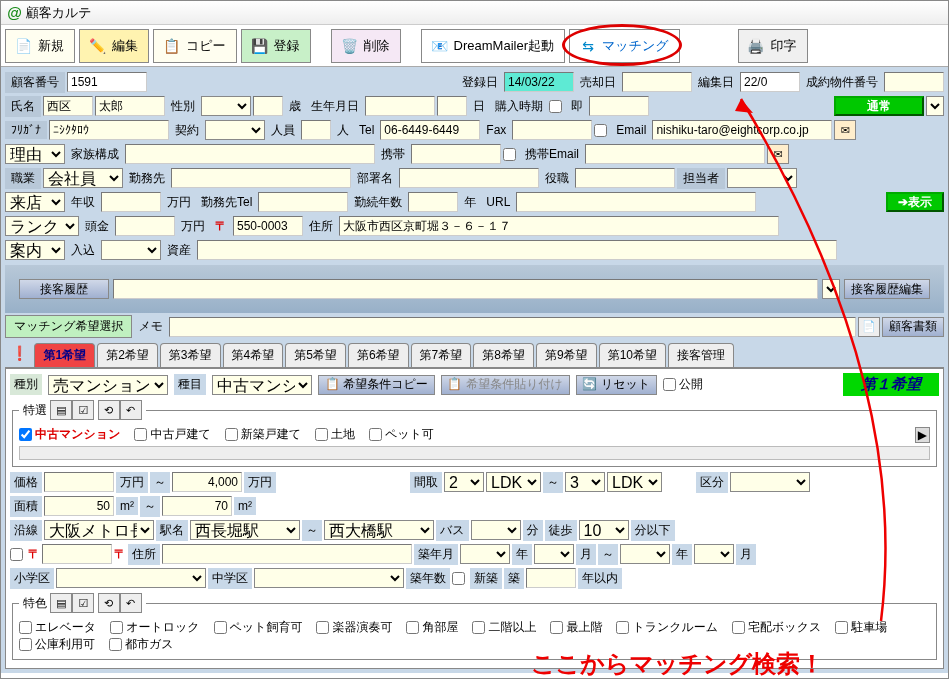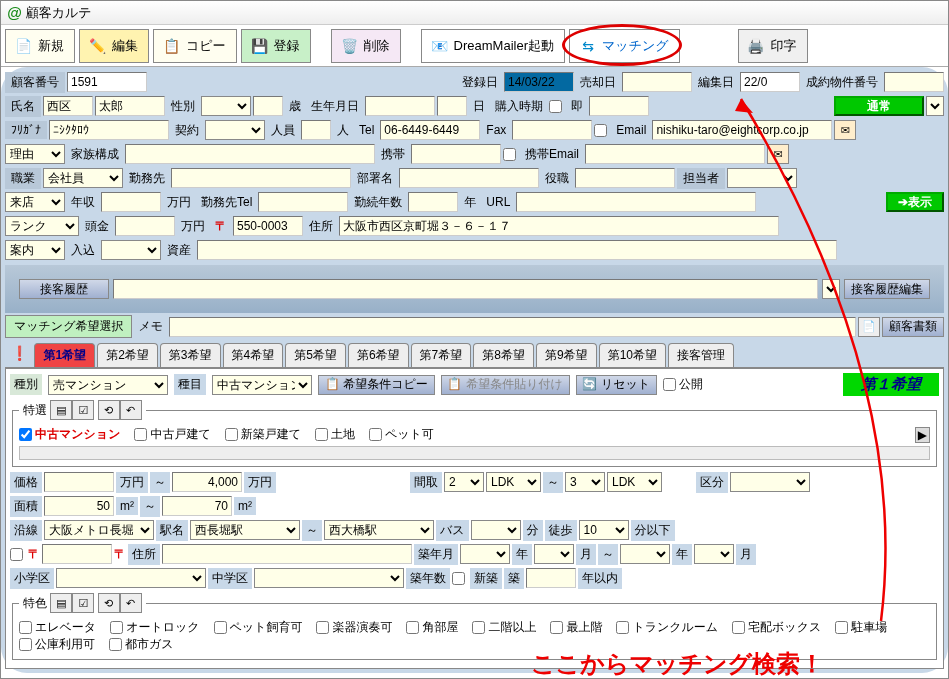--- a/index.html
+++ b/index.html
@@ -10,25 +10,25 @@
 .toolbar { height: 42px; background: #fff; border-bottom: 1px solid #aaa; display: flex; align-items: center; padding: 0 4px; gap: 4px; }
 .tbtn { height: 34px; border: 1px solid #888; background: #fffef0; display: flex; align-items: center; padding: 0 10px; font-size: 13px; gap: 6px; cursor: pointer; white-space: nowrap; }
 .tbtn.edit { background: #fff3b0; }
 .tbtn.reg { background: #c8f0c8; }
 .tbtn.del { background: #f5e8f5; }
 .tbtn.dm { background: #fff; }
 .tbtn.match { background: #fff; position: relative; }
 .tbtn.print { background: #f0f0f0; }
 .icon { width: 16px; height: 16px; display: inline-flex; align-items: center; justify-content: center; font-size: 14px; }
 .ellipse { position: absolute; border: 3px solid #d00; border-radius: 50%; width: 120px; height: 42px; left: -8px; top: -6px; pointer-events: none; }
-.body-area { background: #c8d8e8; padding: 4px 4px; border-radius: 26px; }
+.body-area { background: #c8d8e8; padding: 4px 4px; }
 .row { display: flex; align-items: center; gap: 2px; margin-bottom: 2px; font-size: 12px; min-height: 22px; }
 .lbl { display: inline-flex; align-items: center; padding: 2px 4px; font-size: 12px; background: #c8d8e8; white-space: nowrap; }
 .inp { height: 20px; border: 1px inset #ccc; background: #ffffe8; font-size: 12px; padding: 1px 3px; }
-.sel { height: 20px; border: 1px solid #888; background: #ffffe8; font-size: 12px; }
+.sel { height: 20px; border: 1px solid #888; background: #ffffe8; font-size: 16px; }
 .btn-s { width: 22px; height: 20px; border: 1px solid #888; background: #eee; font-size: 11px; cursor: pointer; }
 .btn-g { background: linear-gradient(#d0d8e8,#a0b0d0); border:1px solid #888; height:20px; font-size:12px; padding: 0 6px; cursor:pointer; }
 .grn-btn { background:#00c800; color:#fff; border:2px outset #0a0; height:20px; padding:0 10px; font-size:12px; font-weight:bold; cursor:pointer;}
 .box-contact-hist { background: linear-gradient(#b8c8d8,#98b0c8); padding: 14px; display:flex; gap:4px; align-items:center; margin-top:4px;}
 .tabbar { display: flex; background: #c8d8e8; border-bottom: 1px solid #888; padding-top:3px; }
 .tab { border:1px solid #888; border-bottom:none; border-radius: 4px 4px 0 0; padding: 3px 8px; font-size:12px; background:#eee; margin-right:2px; cursor:pointer; }
 .tab.on { background:#ef4444; color:#008; font-weight:bold; }
 .wish-btn { background:#c0f0c0; border:1px solid #888; padding:2px 8px; font-size:12px; }
 .wish-panel { background:#fff; border:1px solid #888; padding:4px; }
 .wish-toprow { display:flex; align-items:center; gap:6px; font-size:12px; }
@@ -92,21 +92,21 @@
       </div>
   </div>
 
   <div class="body-area">
 
     <div class="row">
       <span class="lbl lbl-bg">顧客番号</span>
       <input class="inp" style="width: 80px; background: rgb(255, 255, 255);" value="1591">
       <span style="flex:1"></span>
       <span class="lbl">登録日</span>
-      <input class="inp" style="width: 70px; background: #0369a1;" value="14/03/22">
+      <input class="inp" style="width: 70px; background: #5eead4;" value="14/03/22">
       <span class="lbl">売却日</span>
       <input class="inp" style="width: 70px;">
       <span class="lbl">編集日</span>
       <input class="inp" style="width: 60px; background: rgb(255, 255, 255);" value="22/0">
       <span class="lbl">成約物件番号</span>
       <input class="inp" style="width: 60px;">
     </div>
 
     <div class="row">
       <span class="lbl lbl-bg">氏名</span>

